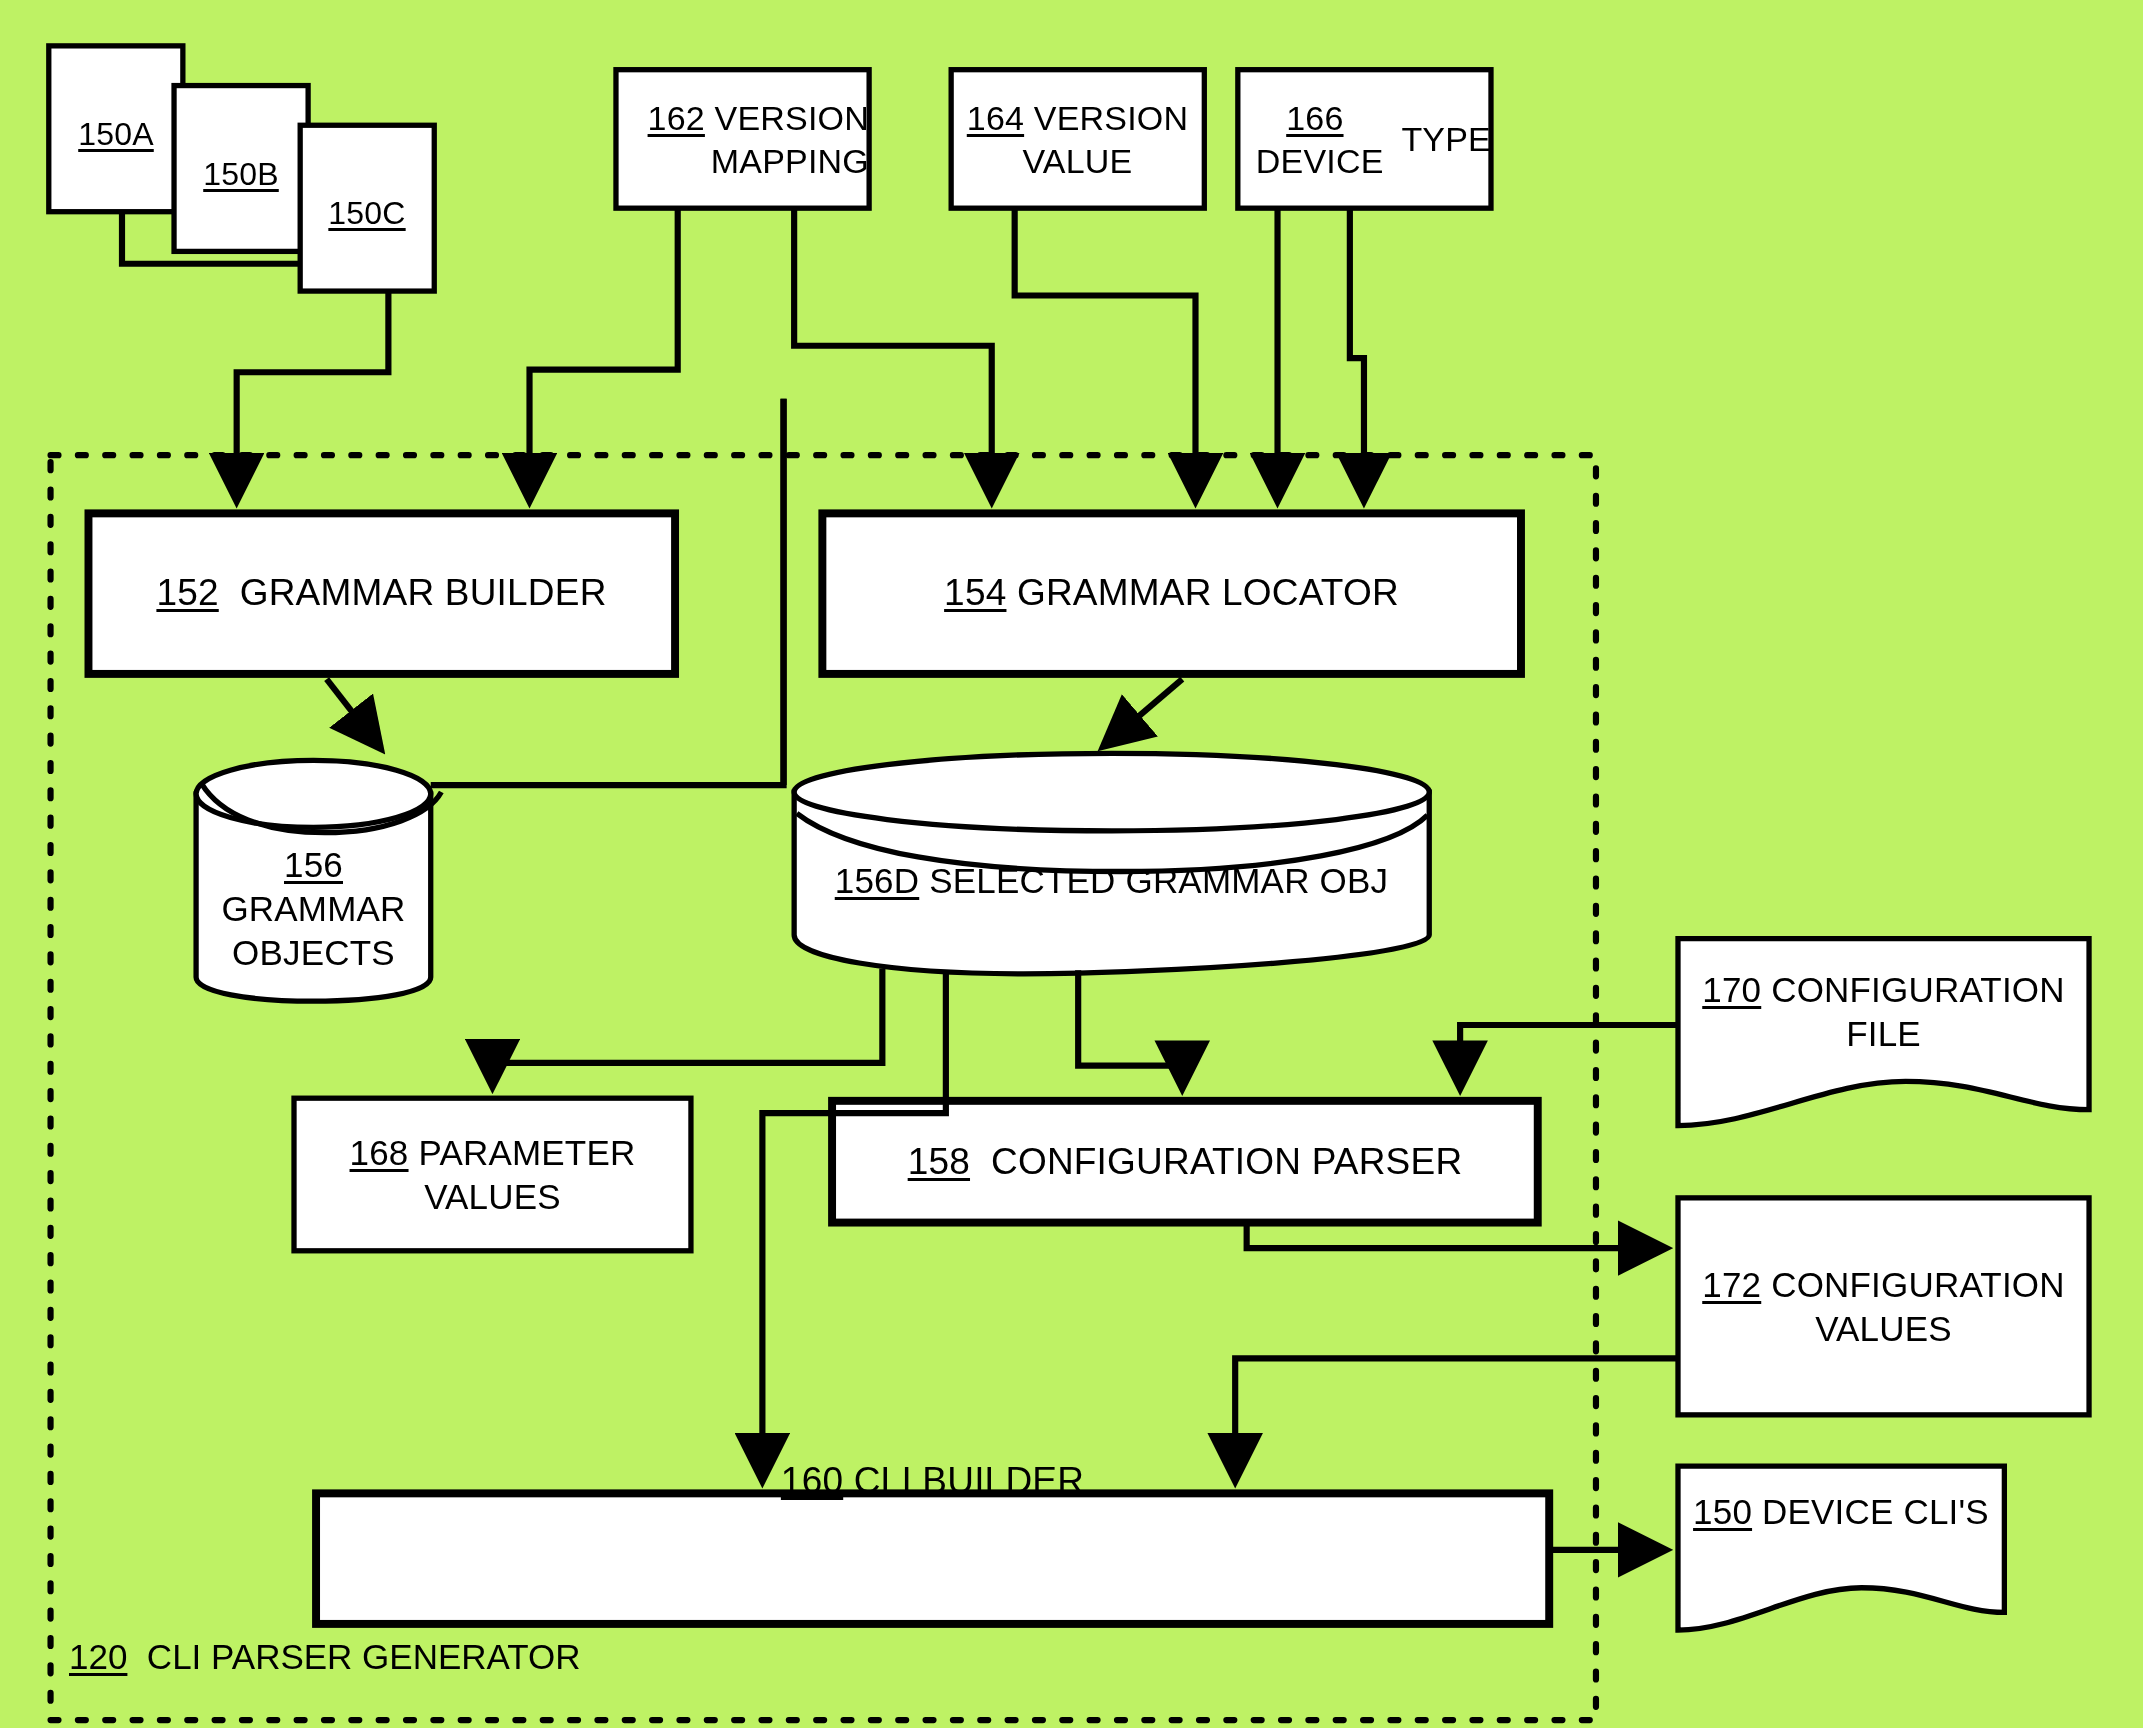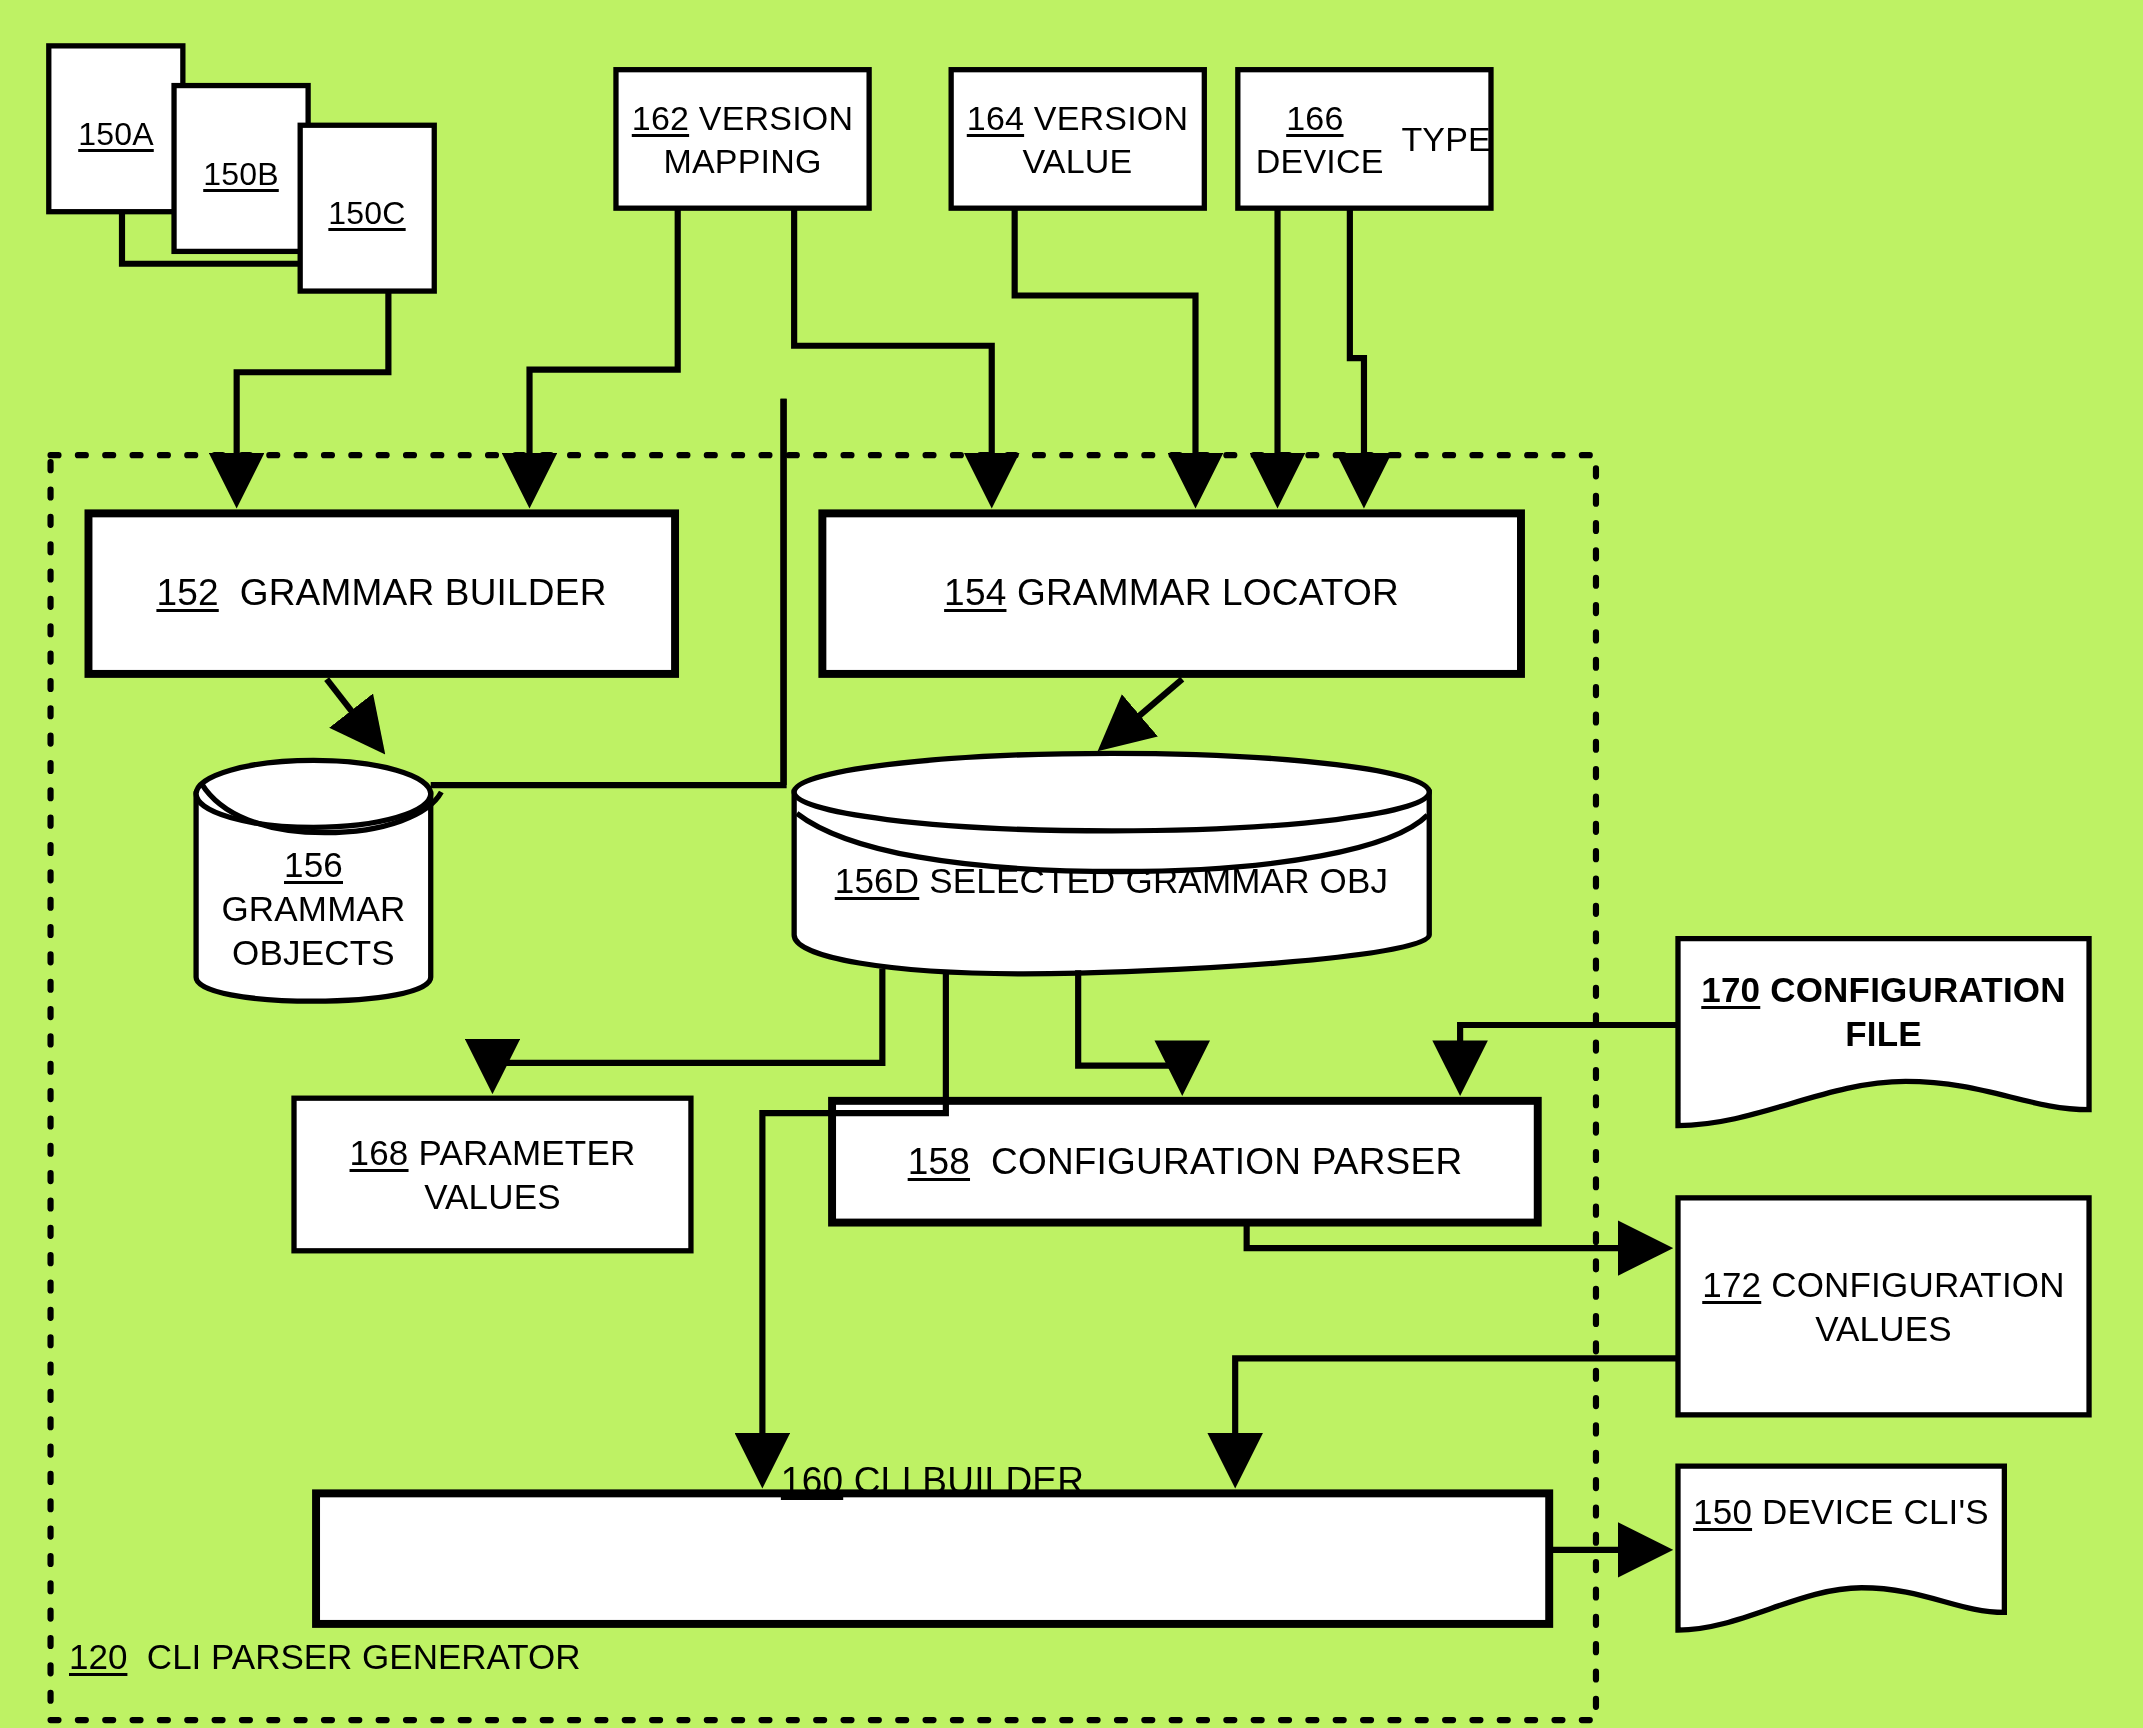--- a/index.html
+++ b/index.html
@@ -147,21 +147,21 @@
   <div class="node-label lbl-sm" style="left:49px; top:113px; width:134px; height:41px;">
     <span class="num">150A</span>
   </div>
   <div class="node-label lbl-sm" style="left:174px; top:153px; width:134px; height:41px;">
     <span class="num">150B</span>
   </div>
   <div class="node-label lbl-sm" style="left:300px; top:192px; width:134px; height:41px;">
     <span class="num">150C</span>
   </div>
 
-  <div class="node-label lbl-md" style="left:616px; top:70px; width:253px; height:139px; flex-direction:column;">
+  <div class="node-label lbl-md" style="left:616px; top:70px; width:253px; height:139px; flex-direction:column;align-items:flex-end;">
     <div><span class="num">162</span> VERSION</div>
     <div>MAPPING</div>
   </div>
 
   <div class="node-label lbl-md" style="left:951px; top:70px; width:253px; height:139px; flex-direction:column;text-align:right;">
     <div><span class="num">164</span> VERSION</div>
     <div>VALUE</div>
   </div>
 
   <div class="node-label lbl-md" style="left:1238px; top:70px; width:253px; height:139px; flex-direction:row;">
@@ -188,21 +188,21 @@
 
   <div class="node-label lbl-lg" style="left:294px; top:1098px; width:397px; height:153px; flex-direction:column;">
     <div><span class="num">168</span> PARAMETER</div>
     <div>VALUES</div>
   </div>
 
   <div class="node-label lbl-xl" style="left:832px; top:1101px; width:706px; height:122px;">
     <div><span class="num">158</span>&nbsp; CONFIGURATION PARSER</div>
   </div>
 
-  <div class="node-label lbl-lg" style="left:1678px; top:946px; width:411px; height:132px; flex-direction:column;font-weight:bold;">
+  <div class="node-label lbl-lg" style="left:1678px; top:946px; width:411px; height:132px; flex-direction:column;">
     <div><span class="num">170</span> CONFIGURATION</div>
     <div>FILE</div>
   </div>
 
   <div class="node-label lbl-lg" style="left:1678px; top:1198px; width:411px; height:217px; flex-direction:column;">
     <div><span class="num">172</span> CONFIGURATION</div>
     <div>VALUES</div>
   </div>
 
   <div class="node-label lbl-lg" style="left:1678px; top:1472px; width:326px; height:79px;">

